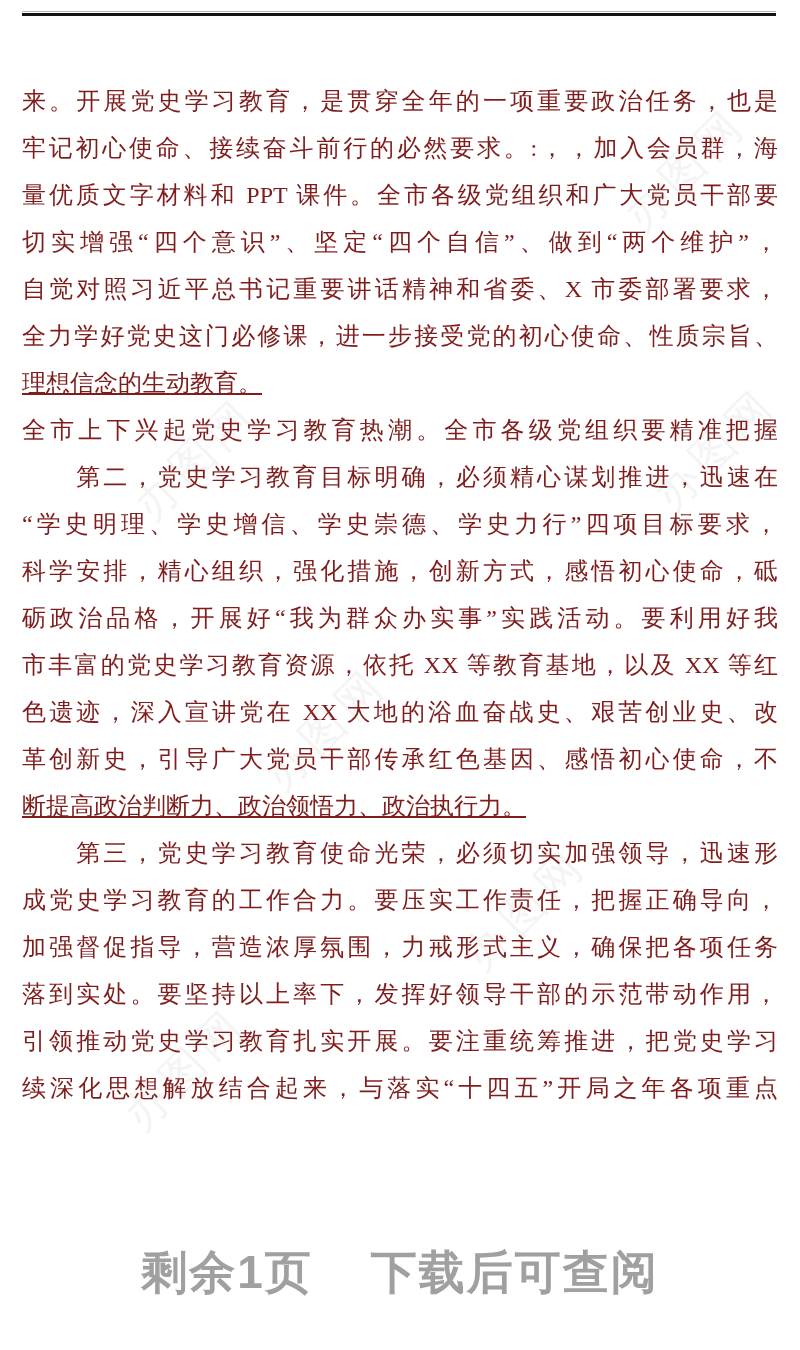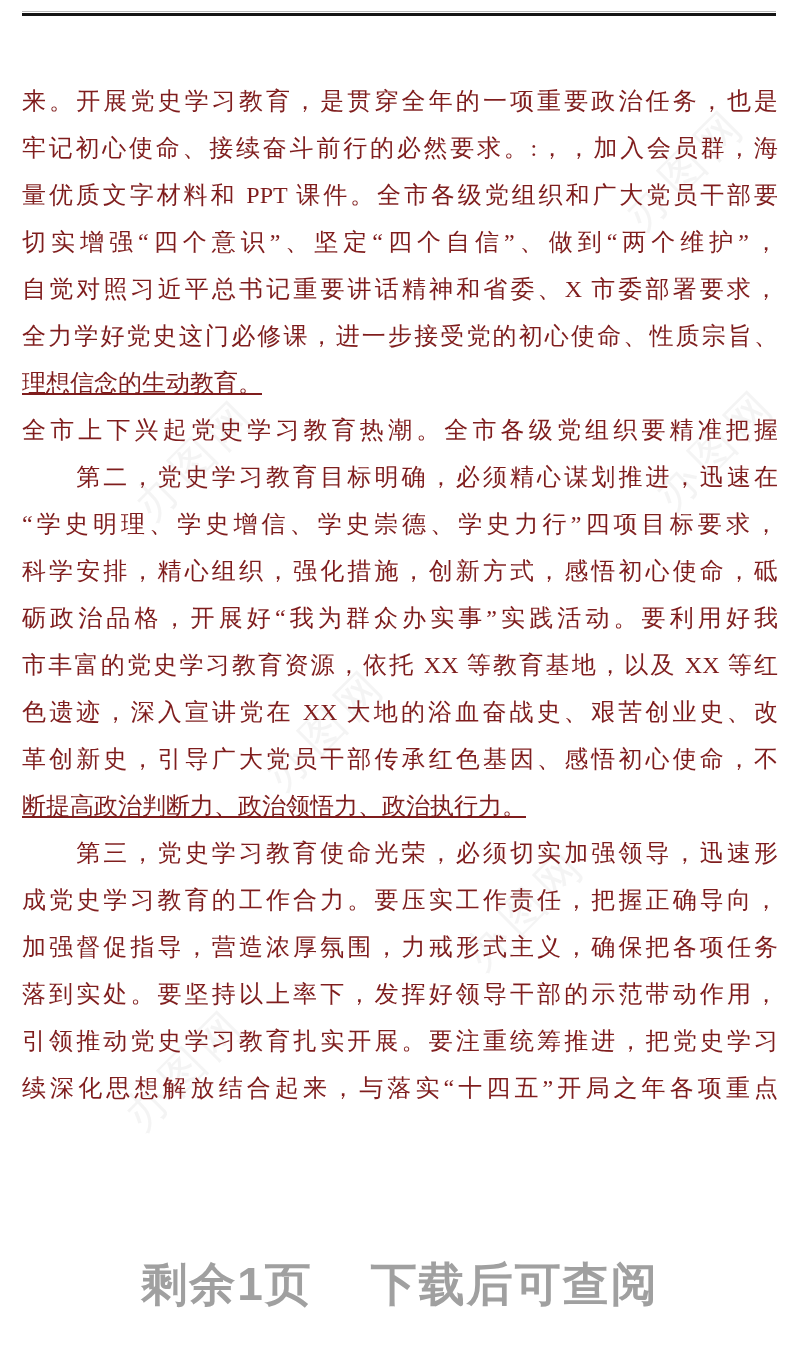--- a/index.html
+++ b/index.html
@@ -27,21 +27,20 @@
     pointer-events:none;font-family:"Liberation Sans","DejaVu Sans",sans-serif;
     white-space:nowrap;
   }
 
   .footer{
     position:absolute;left:0;top:1242px;width:800px;
     display:flex;justify-content:center;gap:58px;
     color:#a0a0a0;font-weight:bold;font-size:46px;
     font-family:"Liberation Sans","DejaVu Sans",sans-serif;
     letter-spacing:2px;
-    margin-top:12px;
   }
 </style>
 </head>
 <body>
 
 <div class="page">
 
   <div class="top-rule">
     <div class="rule-gray"></div>
     <div class="rule-black"></div>

